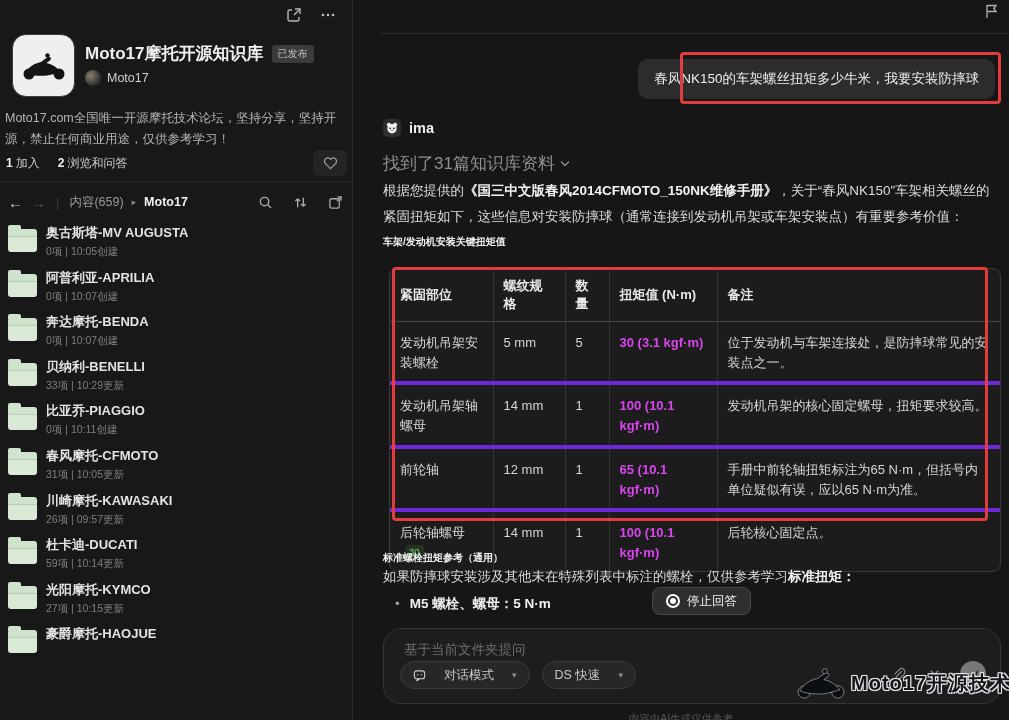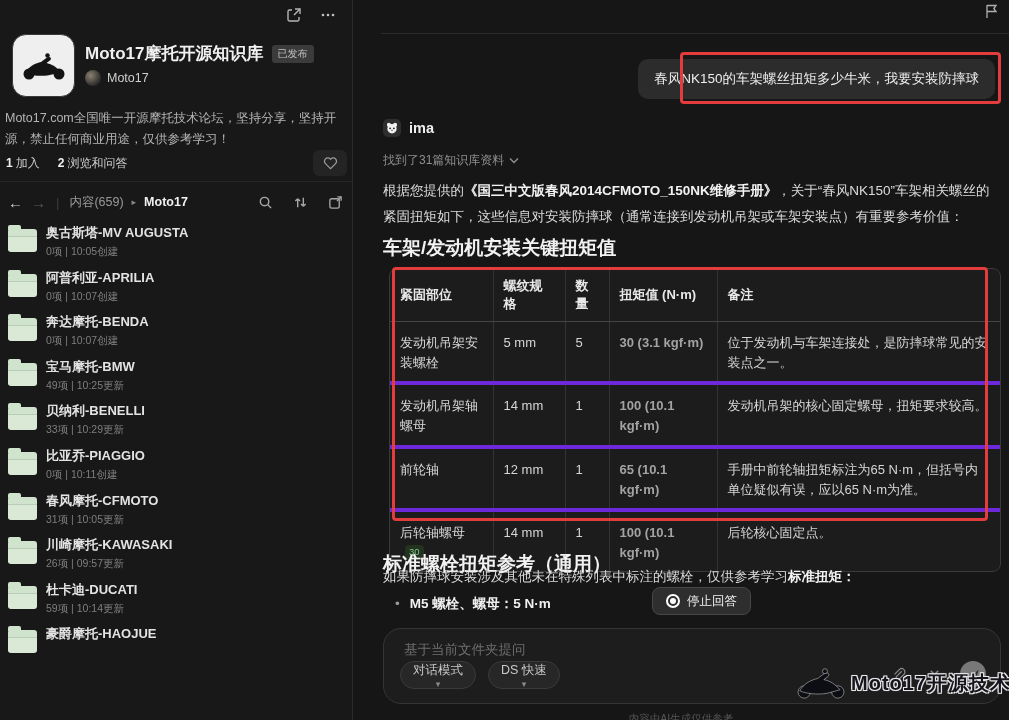--- a/index.html
+++ b/index.html
@@ -50,52 +50,52 @@
   .flag-btn { position:absolute; right:10px; top:3px; cursor:pointer; }
   .top-divider { position:absolute; left:28px; right:0; top:33px; height:1px; background:#2b2b2b; }
   .ann { position:absolute; border:3px solid #e23c3c; border-radius:4px; pointer-events:none; z-index:5; }
   .ann-q { left:327px; top:52px; width:321px; height:52px; }
   .ann-t { left:39px; top:267px; width:596px; height:254px; }
   .user-bubble { position:absolute; right:14px; top:59px; background:#2c2c2c; border-radius:10px;
     padding:11px 16px; font-size:13.5px; color:#ededed; white-space:nowrap; }
   .ima-row { position:absolute; left:30px; top:119px; display:flex; align-items:center; gap:8px; }
   .ima-name { font-weight:bold; font-size:14.5px; color:#f0f0f0; }
   .ima-icon { width:18px; height:18px; background:#2e2e2e; border-radius:5px; display:flex; align-items:center; justify-content:center; }
-  .sources-row { position:absolute; left:30px; top:152px; color:#8f8f8f; font-size:12px; display:flex; align-items:center; gap:5px; cursor:pointer; }
+  .sources-row { position:absolute; left:30px; top:152px; color:#8f8f8f; font-size:17px; display:flex; align-items:center; gap:5px; cursor:pointer; }
   .intro { position:absolute; left:30px; top:178px; width:620px; font-size:13.5px; color:#dcdcdc; line-height:1.95; }
   .intro b { color:#f2f2f2; }
-  .h3 { position:absolute; left:30px; font-size:19px; font-weight:bold; color:#f2f2f2; }
+  .h3 { position:absolute; left:30px; font-size:10px; font-weight:bold; color:#f2f2f2; }
   .h3-1 { top:235px; } .h3-2 { top:551px; }
   .tbl-wrap { position:absolute; left:36px; top:268px; width:612px; border:1px solid #3a3a3a; border-radius:8px; background:#1c1c1c; overflow:hidden; }
   table { width:100%; border-collapse:collapse; font-size:13px; color:#d6d6d6; }
   th { text-align:left; font-weight:bold; color:#e8e8e8; padding:8px 10px; border-bottom:1px solid #454545; height:33px; }
   td { padding:11px 10px 8px 10px; border-bottom:4px solid #6d28d9; vertical-align:top; line-height:1.55; }
   tr:last-child td { border-bottom:none; }
   th+th, td+td { border-left:1px solid #333; }
   .col1{width:103px;} .col2{width:72px;} .col3{width:44px;} .col4{width:108px;}
-  .torque { font-weight:bold; color:#a3a3a3; }
+  .torque { font-weight:bold; color:#d946ef; }
   .r1{height:55px;} .r2{height:55px;} .r3{height:55px;} .r4{height:49px;}
   .cite-badge { display:inline-block; margin-left:5px; padding:0px 4px; background:#23331f; color:#7dc98a;
     border-radius:4px; font-size:9.5px; vertical-align:2px; cursor:pointer; }
   .para2 { position:absolute; left:30px; top:568px; width:620px; font-size:13.5px; color:#dcdcdc; }
   .para2 b { color:#f2f2f2; }
   .bullet-row { position:absolute; left:42px; top:595px; font-size:13.5px; color:#f0f0f0; }
   .bullet-dot { color:#9a9a9a; margin-right:10px; }
   .bullet-row b { font-weight:bold; }
   .stop-btn { position:absolute; left:299px; top:587px; height:28px; background:#2e2e2e; border:1px solid #474747;
     border-radius:8px; display:flex; align-items:center; gap:7px; padding:4px 13px; cursor:pointer; z-index:6; }
   .stop-icon { width:14px; height:14px; border:2px solid #fff; border-radius:50%; position:relative; }
   .stop-icon::after { content:""; position:absolute; left:2px; top:2px; width:6px; height:6px; background:#fff; border-radius:50%; }
   .stop-label { font-size:12.5px; color:#f0f0f0; }
   .composer { position:absolute; left:30px; top:628px; width:618px; height:76px; background:#1d1d1d;
     border:1px solid #353535; border-radius:18px; z-index:2; }
   .composer-ph { position:absolute; left:20px; top:12px; font-size:13.5px; color:#6e6e6e; cursor:text; }
   .pills { position:absolute; left:16px; bottom:14px; display:flex; gap:12px; }
-  .pill { height:28px; display:flex; align-items:center; gap:0; padding:0 12px;
-    background:#272727; border:1px solid #3a3a3a; border-radius:14px; color:#c9c9c9; font-size:12.5px; cursor:pointer;flex-direction:column; }
+  .pill { height:28px; display:flex; align-items:center; gap:18px; padding:0 12px;
+    background:#272727; border:1px solid #3a3a3a; border-radius:14px; color:#c9c9c9; font-size:12.5px; cursor:pointer; }
   .pill .chev { font-size:9px; color:#8a8a8a; }
   .comp-icons { position:absolute; right:14px; bottom:16px; display:flex; gap:16px; align-items:center; z-index:1; }
   .send-btn { width:26px; height:26px; border-radius:50%; background:#787878; display:flex; align-items:center; justify-content:center; cursor:pointer; }
   .watermark { position:absolute; left:440px; top:650px; width:218px; height:66px; z-index:4; pointer-events:none;
     display:flex; align-items:center; }
   .wm-text { font-size:20px; font-weight:bold; letter-spacing:1px; color:#15151d; white-space:nowrap; margin-left:2px;
     text-shadow:-1px -1px 0 #e8e8e8, 1px -1px 0 #e8e8e8, -1px 1px 0 #e8e8e8, 1px 1px 0 #e8e8e8, 0 0 2px #ffffff; }
   .disclaimer { position:absolute; left:0; right:0; top:712px; text-align:center; font-size:10.5px; color:#565656; z-index:1; }
   svg { display:block; }
 </style>
@@ -192,41 +192,41 @@
       <li class="folder-item">
         <span class="folder-icon"></span>
         <span class="folder-text"><span class="fname">阿普利亚-APRILIA</span><div class="fmeta">0项 | 10:07创建</div></span>
       </li>
       <li class="folder-item">
         <span class="folder-icon"></span>
         <span class="folder-text"><span class="fname">奔达摩托-BENDA</span><div class="fmeta">0项 | 10:07创建</div></span>
       </li>
       <li class="folder-item">
         <span class="folder-icon"></span>
-        <span class="folder-text"><span class="fname">宝马摩托-BMW</span><div class="fmeta">49项 | 10:25更新</div></span>
-      </li>
-      <li class="folder-item">
-        <span class="folder-icon"></span>
         <span class="folder-text"><span class="fname">贝纳利-BENELLI</span><div class="fmeta">33项 | 10:29更新</div></span>
       </li>
       <li class="folder-item">
         <span class="folder-icon"></span>
         <span class="folder-text"><span class="fname">比亚乔-PIAGGIO</span><div class="fmeta">0项 | 10:11创建</div></span>
       </li>
       <li class="folder-item">
         <span class="folder-icon"></span>
         <span class="folder-text"><span class="fname">春风摩托-CFMOTO</span><div class="fmeta">31项 | 10:05更新</div></span>
       </li>
       <li class="folder-item">
         <span class="folder-icon"></span>
         <span class="folder-text"><span class="fname">川崎摩托-KAWASAKI</span><div class="fmeta">26项 | 09:57更新</div></span>
       </li>
       <li class="folder-item">
         <span class="folder-icon"></span>
         <span class="folder-text"><span class="fname">杜卡迪-DUCATI</span><div class="fmeta">59项 | 10:14更新</div></span>
+      </li>
+      <li class="folder-item">
+        <span class="folder-icon"></span>
+        <span class="folder-text"><span class="fname">光阳摩托-KYMCO</span><div class="fmeta">27项 | 10:15更新</div></span>
       </li>
       <li class="folder-item">
         <span class="folder-icon"></span>
         <span class="folder-text"><span class="fname">豪爵摩托-HAOJUE</span><div class="fmeta"></div></span>
       </li>
     </ul>
   </aside>
 
   <main class="main">
     <span class="flag-btn">

